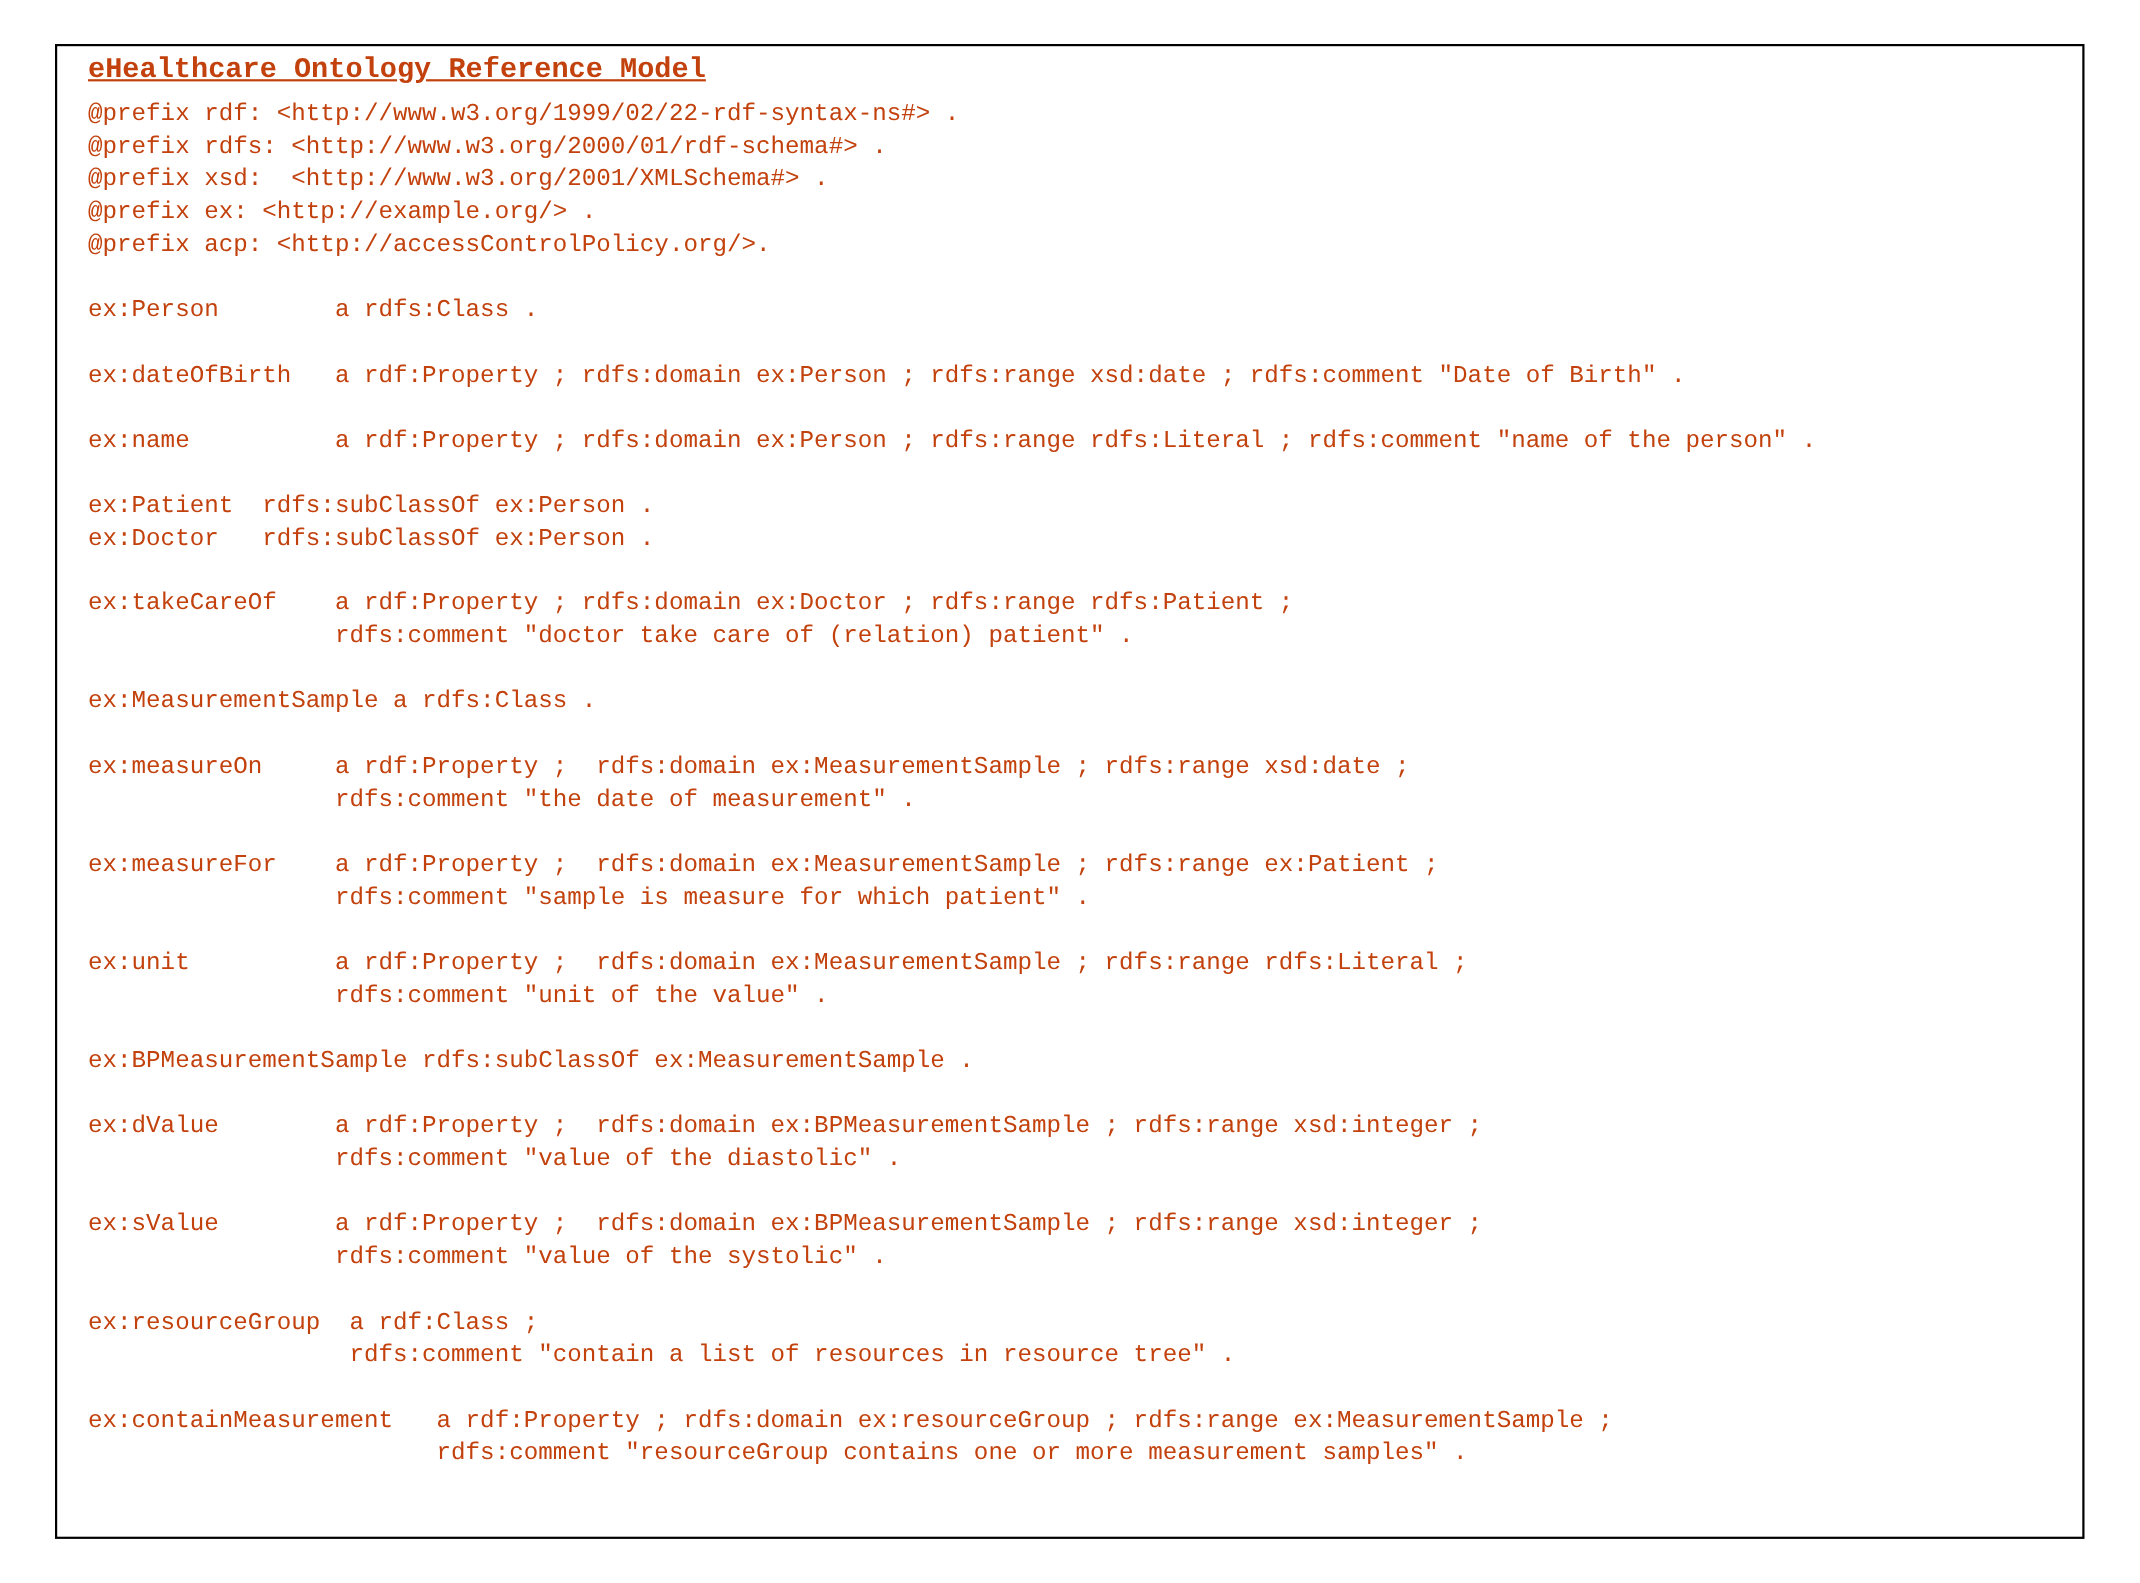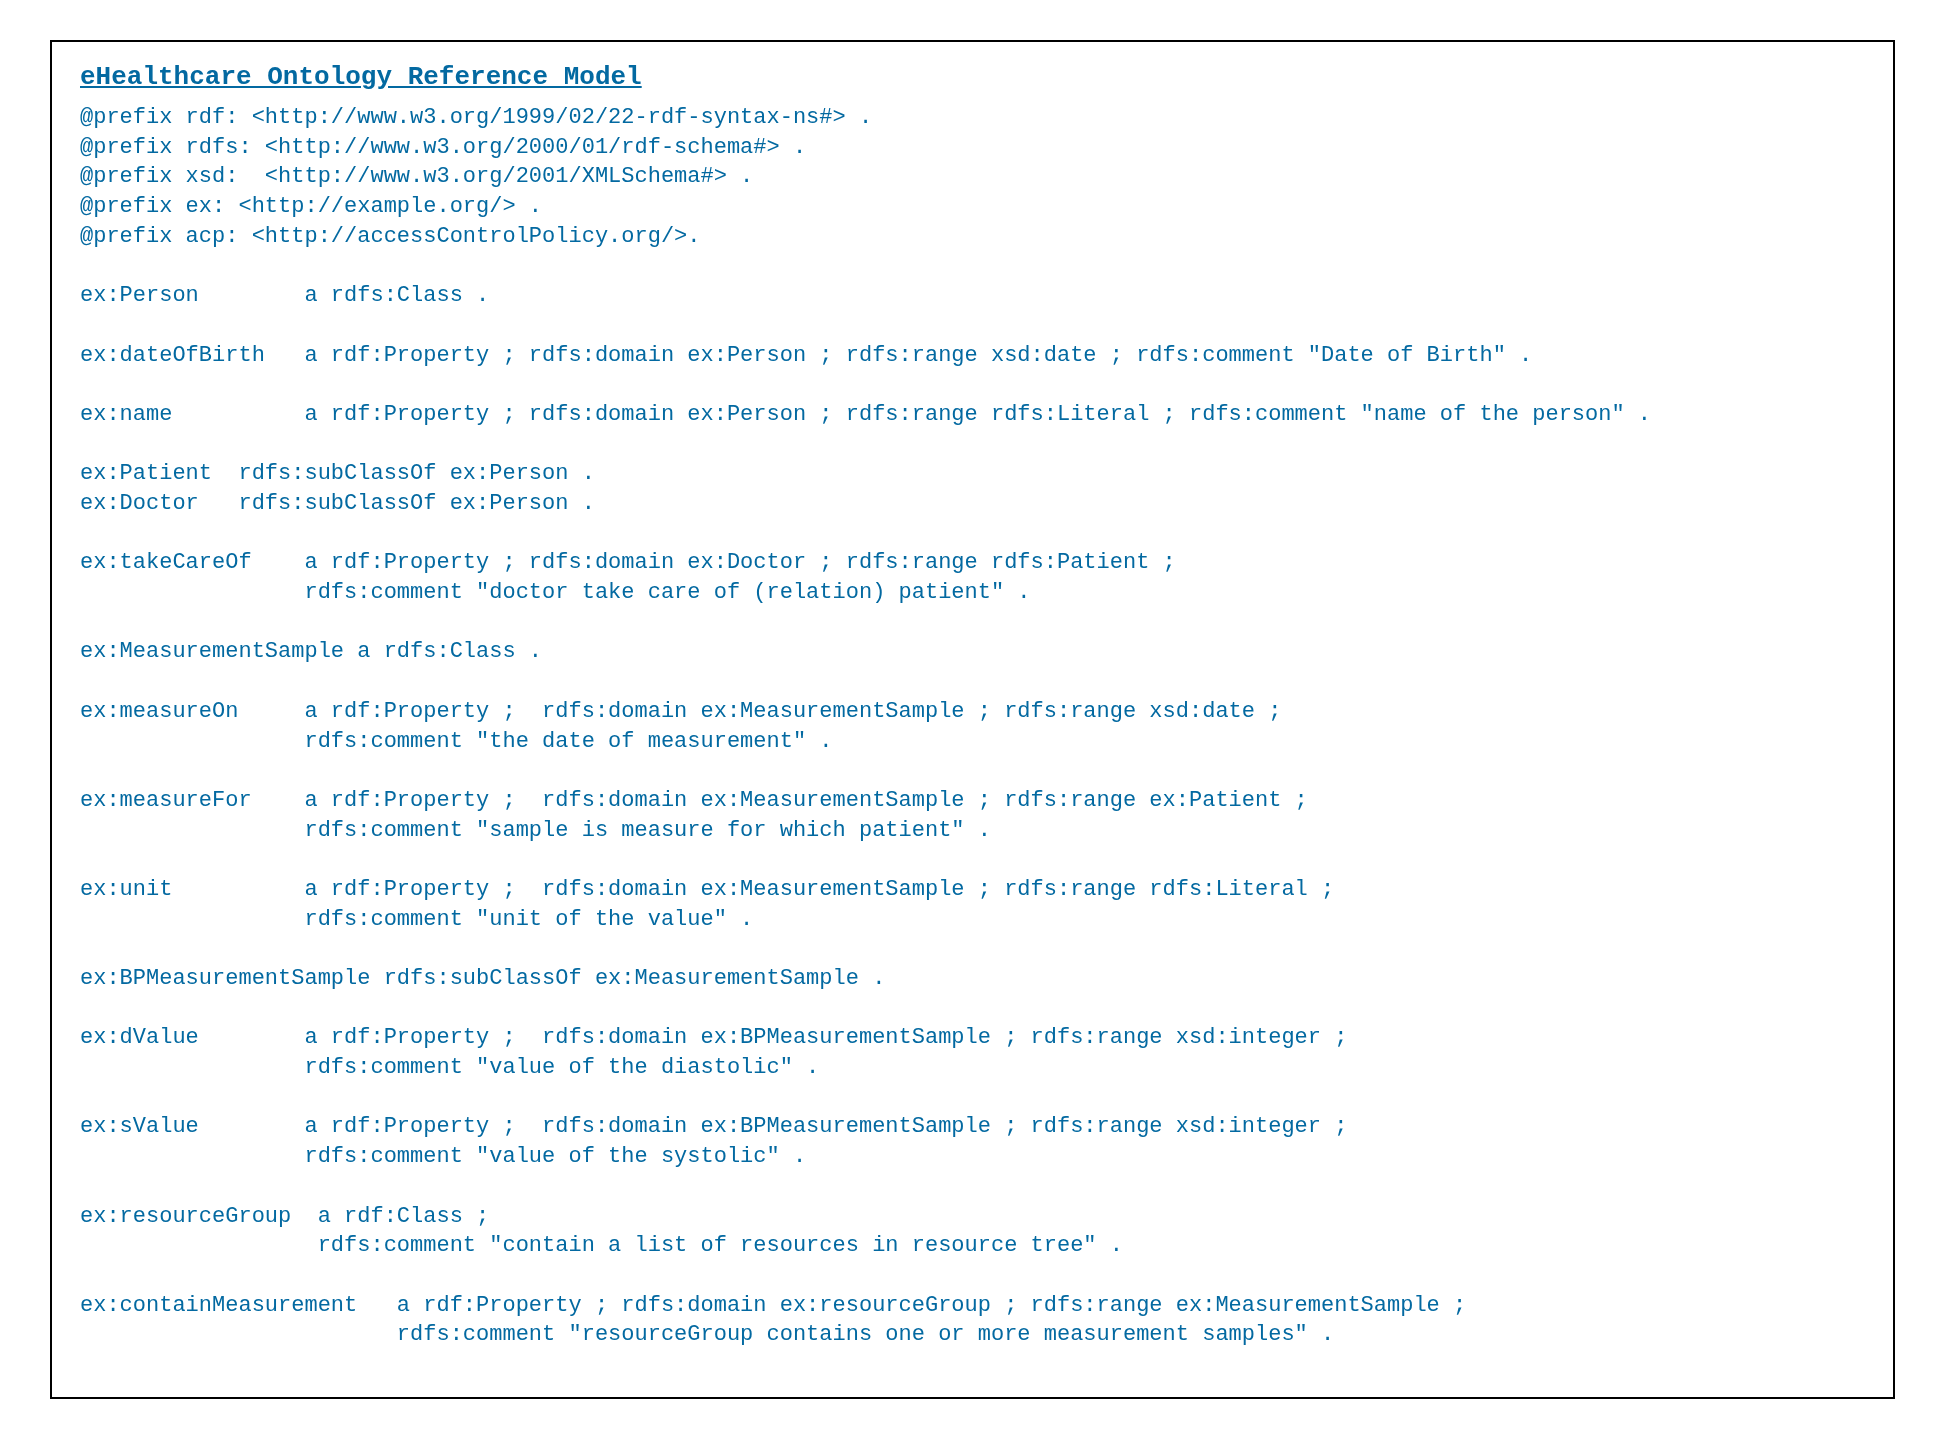--- a/index.html
+++ b/index.html
@@ -13,25 +13,25 @@
     width: 1945px;
     height: 1439px;
     box-sizing: border-box;
     padding: 40px 50px;
   }
   .box {
     border: 2px solid #000;
     box-sizing: border-box;
     width: 100%;
     height: 100%;
-    padding: 18px 28px 18px 28px;
+    padding: 4px 28px 18px 28px;
     font-family: "Courier New", Courier, monospace;
     font-size: 22px;
     line-height: 1.35;
-    color: #0369a1;
+    color: #c2410c;
     white-space: pre;
     overflow: hidden;
   }
   .title {
     font-weight: bold;
     text-decoration: underline;
     font-size: 26px;
     display: inline-block;
     margin-bottom: 8px;
   }

